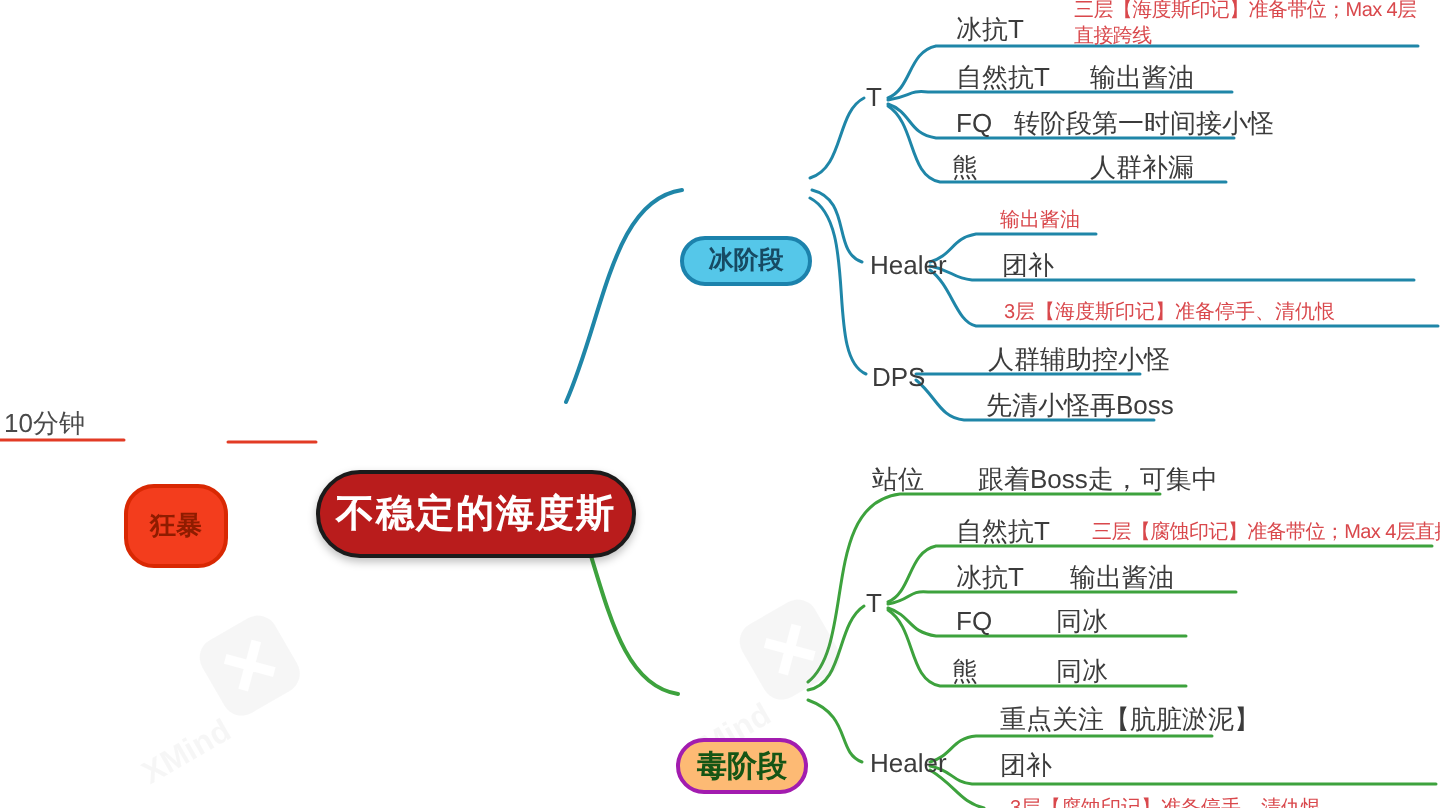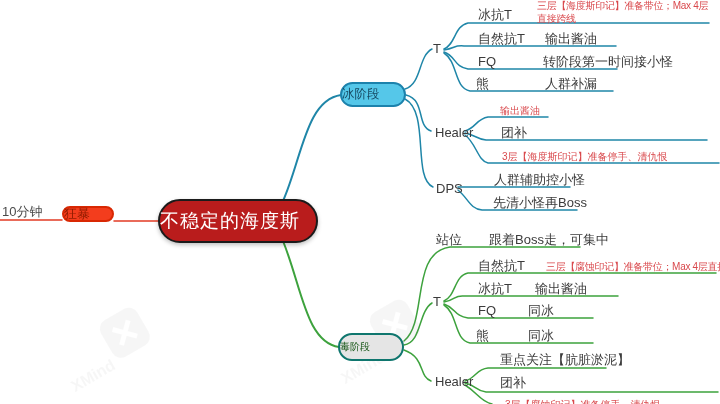--- a/index.html
+++ b/index.html
@@ -6,39 +6,39 @@
   .stage{
     position:relative;width:720px;height:404px;background:#ffffff;
     overflow:hidden;font-family:"Liberation Sans","DejaVu Sans",sans-serif;
   }
   .lines{position:absolute;left:0;top:0;}
   .t{position:absolute;font-size:13px;color:#3b3b3b;white-space:nowrap;line-height:13px;}
   .red{color:#d9484c;font-size:10px;}
   .wrap{white-space:normal;width:180px;line-height:12.5px;}
   .tight{letter-spacing:-0.3px;}
   .pill{
-    position:absolute;display:flex;align-items:center;justify-content:flex-start;
-    font-weight:normal;box-sizing:border-box;white-space:nowrap;
+    position:absolute;display:flex;align-items:center;justify-content:center;
+    font-weight:bold;box-sizing:border-box;white-space:nowrap;margin-top:36px;
   }
   .enrage-pill{
-    left:62px;top:206px;width:52px;height:16px;border-radius:15px;
+    left:62px;top:206px;width:52px;height:42px;border-radius:15px;
     background:#f33d1d;border:2px solid #d92803;color:#8f1c00;font-size:13px;
   }
   .root-pill{
     left:158px;top:199px;width:160px;height:44px;border-radius:22px;
     background:#b91c1c;border:2px solid #1b1b1b;color:#ffffff;font-size:19px;
     letter-spacing:1px;box-shadow:0 2px 4px rgba(0,0,0,0.25);
   }
   .ice-pill{
     left:340px;top:82px;width:66px;height:25px;border-radius:13px;
     background:#55c7e9;border:2px solid #1c82ac;color:#174a63;font-size:12.5px;
   }
   .poison-pill{
     left:338px;top:333px;width:66px;height:28px;border-radius:14px;
-    background:#e5e5e5;border:2px solid #0f766e;color:#155515;font-size:10px;
+    background:#fdba74;border:2px solid #a21caf;color:#155515;font-size:15px;
   }
   .wm{position:absolute;opacity:0.06;pointer-events:none;}
 </style>
 </head>
 <body>
 
 <div class="stage">
 
   <svg class="lines" width="720" height="404" viewBox="0 0 720 404" fill="none" stroke-linecap="round">
 
@@ -116,21 +116,21 @@
 
   <div class="t" style="left:433px;top:42px;">T</div>
 
   <div class="t" style="left:478px;top:8px;">冰抗T</div>
   <div class="t red wrap tight" style="left:537px;top:0px;">三层【海度斯印记】准备带位；Max 4层直接跨线</div>
 
   <div class="t" style="left:478px;top:32px;">自然抗T</div>
   <div class="t" style="left:545px;top:32px;">输出酱油</div>
 
   <div class="t" style="left:478px;top:55px;">FQ</div>
-  <div class="t" style="left:507px;top:55px;margin-left:36px;">转阶段第一时间接小怪</div>
+  <div class="t" style="left:507px;top:55px;">转阶段第一时间接小怪</div>
 
   <div class="t" style="left:476px;top:77px;">熊</div>
   <div class="t" style="left:545px;top:77px;text-align:right;">人群补漏</div>
 
   <div class="t" style="left:435px;top:126px;">Healer</div>
   <div class="t red" style="left:500px;top:104px;">输出酱油</div>
   <div class="t" style="left:501px;top:126px;">团补</div>
   <div class="t red" style="left:502px;top:150px;">3层【海度斯印记】准备停手、清仇恨</div>
 
   <div class="t" style="left:436px;top:182px;">DPS</div>

